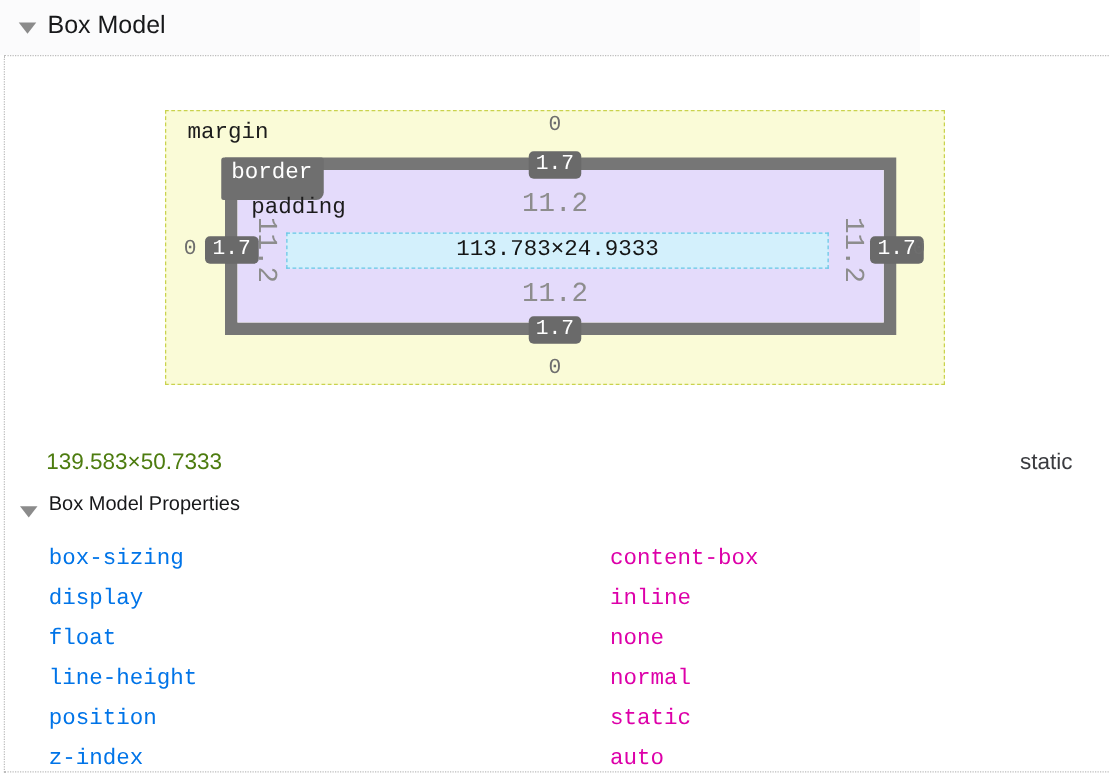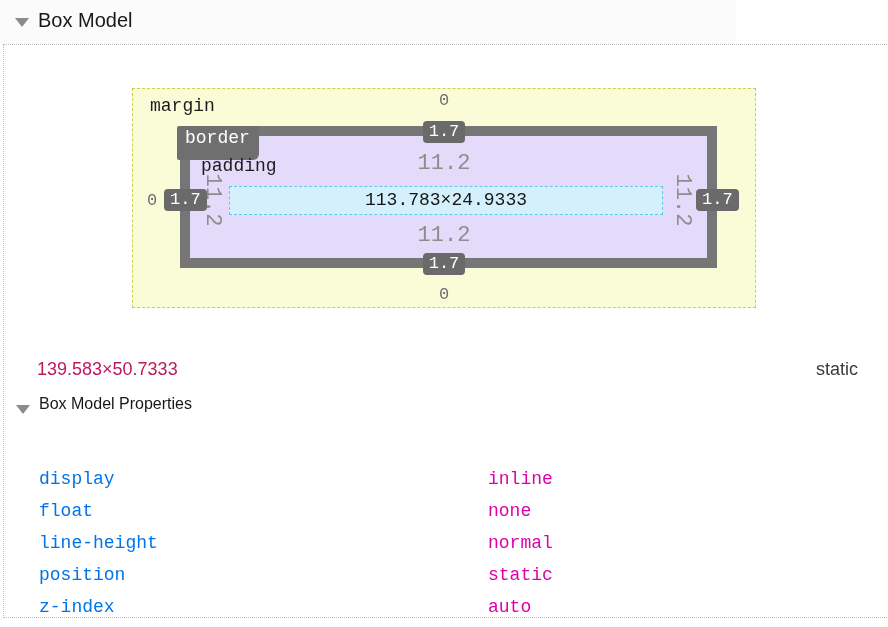--- a/index.html
+++ b/index.html
@@ -42,21 +42,21 @@
     padding:0 9px 10px 8px;border-radius:2px 2px 6px 2px;line-height:24px;}
   .ccol{left:128px;width:624px;text-align:center;}
   .val-gray{font-size:22px;color:var(--muted_value);}
   .val-zero{font-size:17px;color:var(--zero_value);}
   .badge{display:inline-block;background:var(--badge_fill);color:#fff;font-size:17px;
     line-height:22px;padding:0 6px;border-radius:4px;cursor:pointer;text-align:center;}
   .side{top:155px;transform:translateY(-50%);}
   .vert{writing-mode:vertical-rl;}
 
   
-  .dims{left:33px;top:314px;font-size:18px;color:#be185d;}
+  .dims{left:33px;top:314px;font-size:18px;color:#4d7c0f;}
   .pos-static{left:654px;top:314px;width:200px;text-align:right;font-size:18px;color:#3a3b3f;}
 
   
   .props-header{left:0;top:352px;width:500px;height:28px;cursor:default;}
   .props-header .twisty{position:absolute;left:12px;top:8px;}
   .props-title{position:absolute;left:35px;top:-2px;font-size:16px;color:#17181a;}
   .prop-row{left:0;width:880px;height:28px;line-height:24px;}
   .prop-name{position:absolute;left:35px;font-size:18px;color:var(--prop_name);}
   .prop-value{position:absolute;left:484px;font-size:18px;color:var(--prop_value);}
 </style>
@@ -95,20 +95,24 @@
   <span class="abs side mono val-zero" style="left:726px;">0</span>
 
   <span class="abs dims">139.583×50.7333</span>
   <span class="abs pos-static">static</span>
 
   <div class="abs props-header">
     <span class="twisty"></span>
     <span class="props-title">Box Model Properties</span>
   </div>
 
+  <div class="abs prop-row" style="top:390px;">
+    <span class="prop-name mono">box-sizing</span>
+    <span class="prop-value mono">content-box</span>
+  </div>
   <div class="abs prop-row" style="top:422px;">
     <span class="prop-name mono">display</span>
     <span class="prop-value mono">inline</span>
   </div>
   <div class="abs prop-row" style="top:454px;">
     <span class="prop-name mono">float</span>
     <span class="prop-value mono">none</span>
   </div>
   <div class="abs prop-row" style="top:486px;">
     <span class="prop-name mono">line-height</span>

